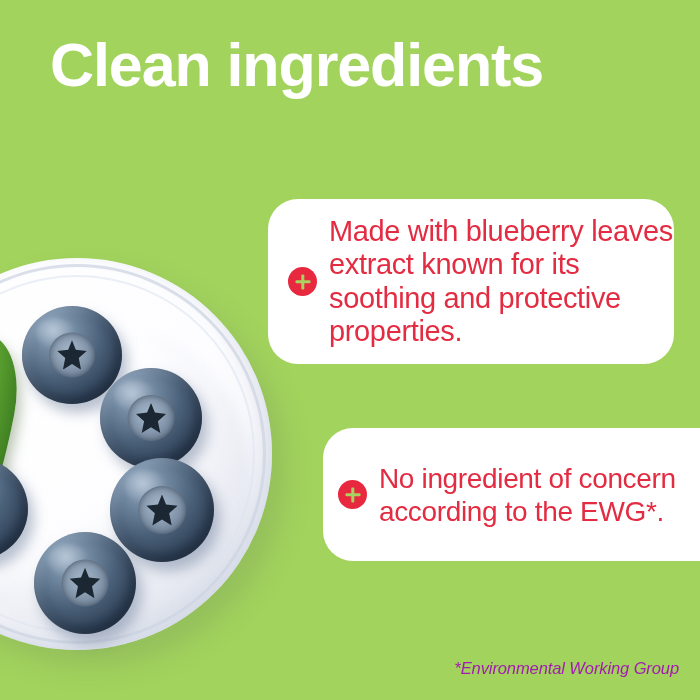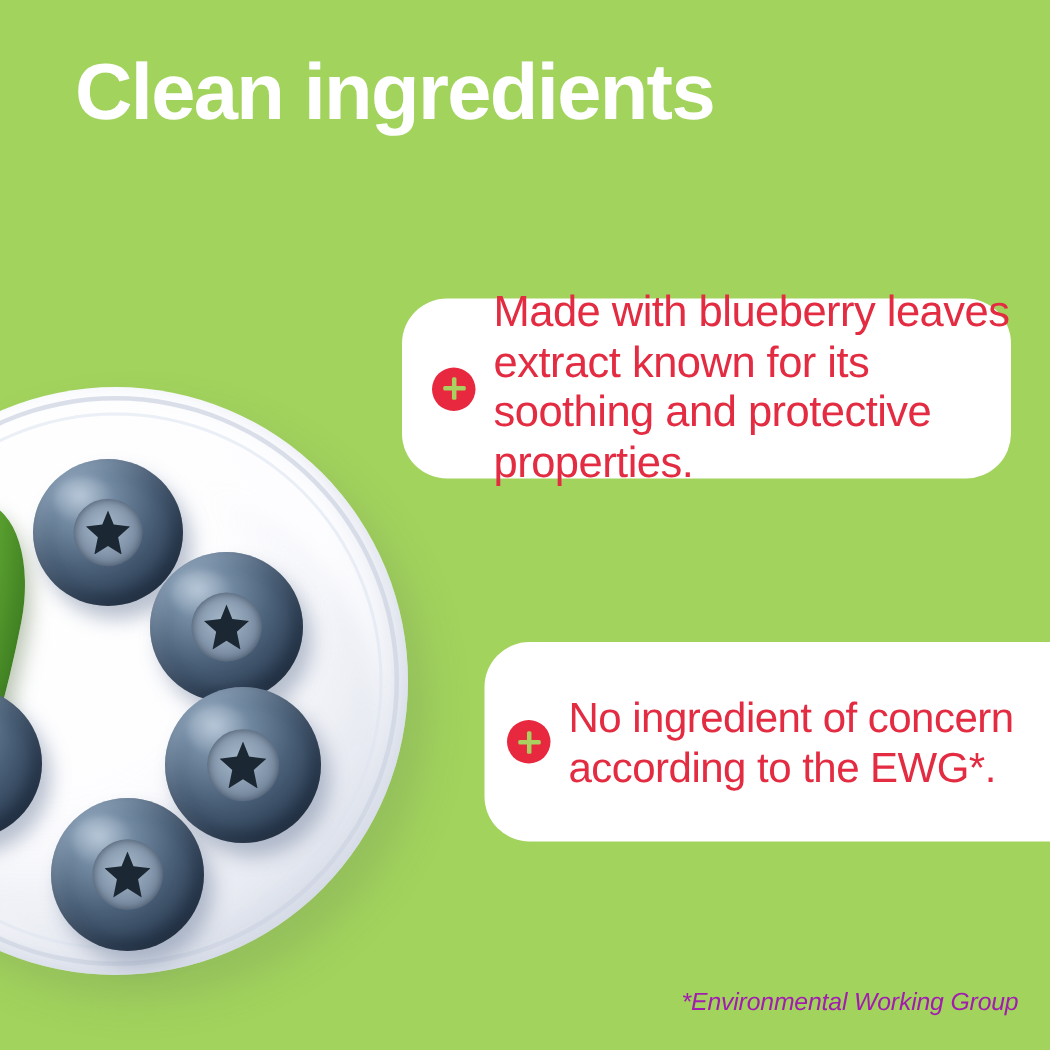--- a/index.html
+++ b/index.html
@@ -19,21 +19,21 @@
     height: 700px;
     background: #a2d35d;
     overflow: hidden;
   }
 
   
   .headline {
     position: absolute;
     left: 50px;
     top: 33px;
-    font-size: 53px;
+    font-size: 61px;
     font-weight: 700;
     color: #ffffff;
     letter-spacing: -1.1px;
     line-height: 1.08;
     white-space: nowrap;
   }
 
   
   .photo {
     position: absolute;
@@ -147,21 +147,21 @@
     background: #ffffff;
     border-radius: 30px;
     display: flex;
     align-items: center;
     box-sizing: border-box;
   }
   .card-1 {
     left: 268px;
     top: 199px;
     width: 406px;
-    height: 120px;
+    height: 165px;
     padding-left: 20px;
   }
   .card-2 {
     left: 323px;
     top: 428px;
     width: 416px;
     height: 133px;
     padding-left: 15px;
   }
 

